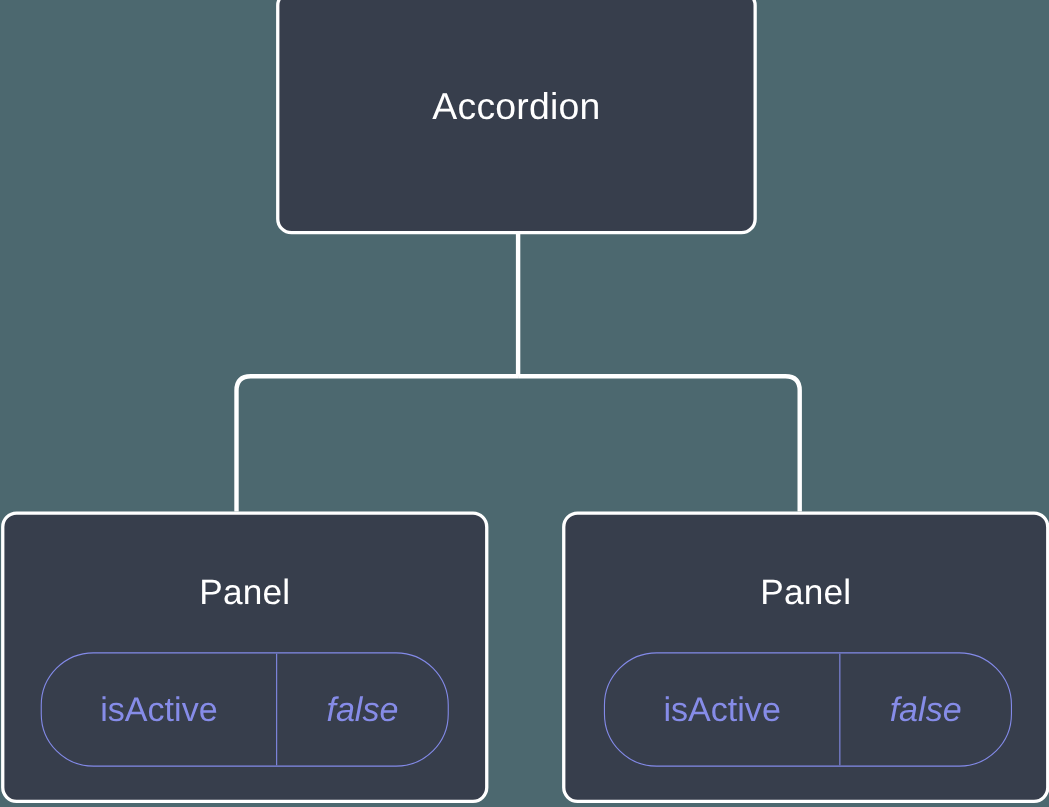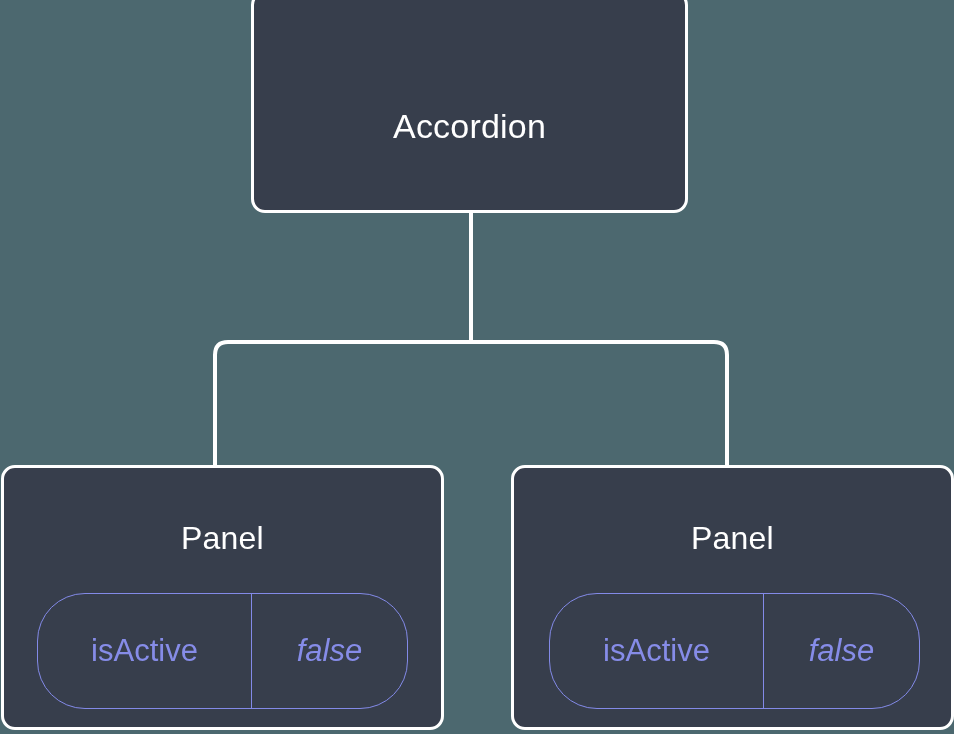--- a/index.html
+++ b/index.html
@@ -68,21 +68,21 @@
   }
   #node-panel-0 { left: 1px; }
   #node-panel-1 { left: 511px; }
 
   
   .prop-pill {
     position: absolute;
     box-sizing: border-box;
     display: flex;
     align-items: stretch;
-    height: 116px;
+    height: 104px;
     border: 1.6px solid #838ae8;
     border-radius: 48px;
     background: transparent;
     overflow: hidden;
   }
 
   .prop-cell {
     display: flex;
     align-items: center;
     justify-content: center;
@@ -108,21 +108,21 @@
   <svg id="connectors" viewBox="0 0 954 734" width="954" height="734" fill="none">
 
     <path d="M471 212 L471 342" stroke="#ffffff" stroke-width="4" stroke-linecap="butt"></path>
 
     <path d="M471 342 L228 342 Q215 342 215 355 L215 465" stroke="#ffffff" stroke-width="4" stroke-linecap="butt" fill="none"></path>
 
     <path d="M471 342 L714 342 Q727 342 727 355 L727 465" stroke="#ffffff" stroke-width="4" stroke-linecap="butt" fill="none"></path>
   </svg>
 
   <div class="node" id="node-accordion"></div>
-  <div class="node-title" id="title-accordion" style="top:105px;font-size:34px;line-height:42px;left:251px;width:437px;">Accordion</div>
+  <div class="node-title" id="title-accordion" style="top:76px;font-size:34px;line-height:42px;left:251px;width:437px;">Accordion</div>
 
   <div class="node node-panel" id="node-panel-0"></div>
   <div class="node-title" style="top:518px;font-size:32px;line-height:40px;left:1px;width:443px;">Panel</div>
   <div class="prop-pill" style="left:37px;top:593px;width:371px;">
     <div class="prop-cell prop-key">isActive</div>
     <div class="prop-cell prop-val">false</div>
   </div>
 
   <div class="node node-panel" id="node-panel-1"></div>
   <div class="node-title" style="top:518px;font-size:32px;line-height:40px;left:511px;width:443px;">Panel</div>

